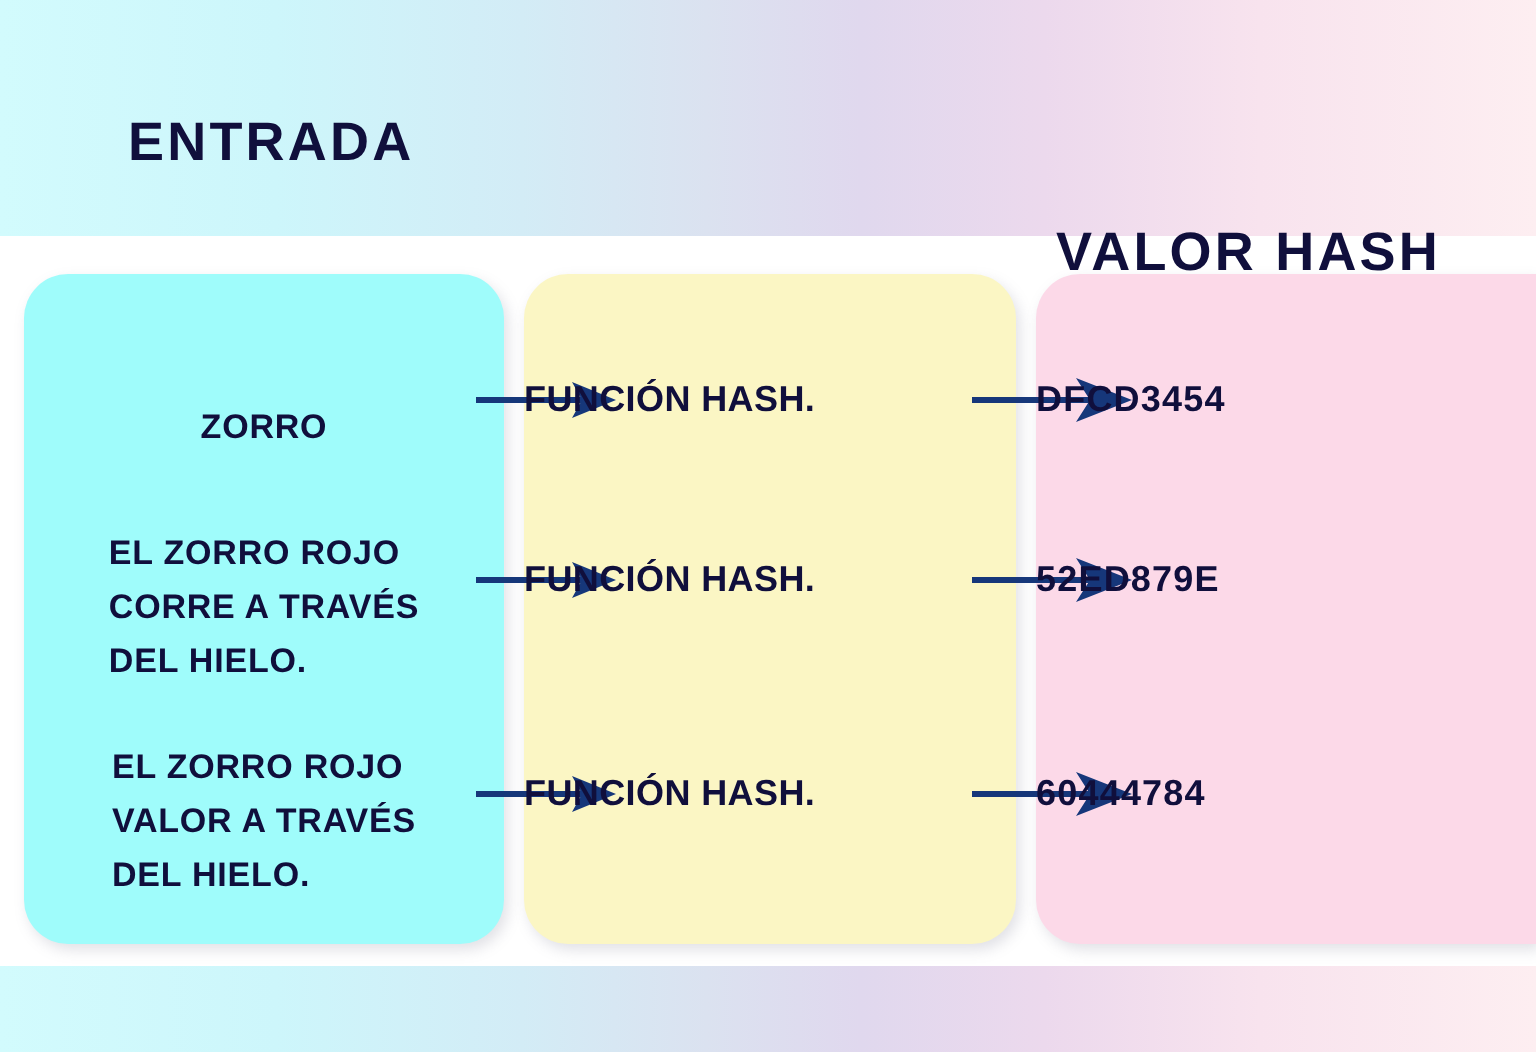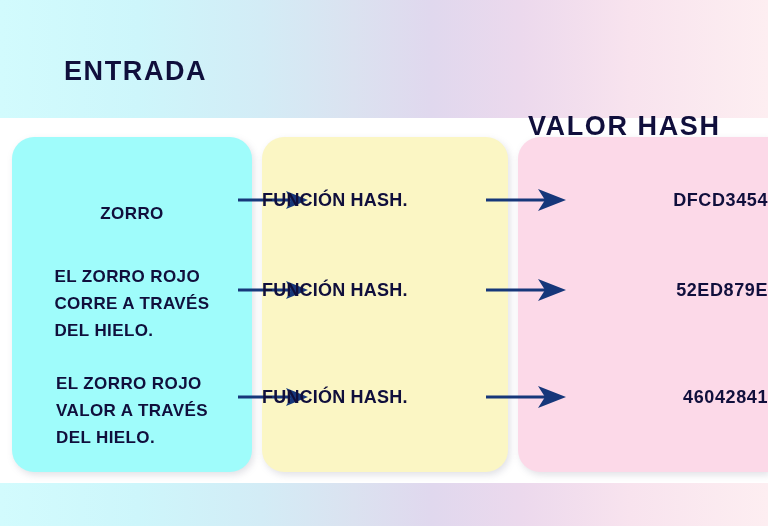--- a/index.html
+++ b/index.html
@@ -137,21 +137,21 @@
     left: 262px;
     width: 246px;
     text-align: left;
     font-size: 18px;
     font-weight: 600;
     letter-spacing: 0.2px;
   }
   .cell-hash {
     left: 518px;
     width: 250px;
-    text-align: right;
+    text-align: left;
     font-size: 18px;
     font-weight: 700;
     letter-spacing: 0.6px;
   }
   .cell-hash.thin {
     font-weight: 600;
   }
 
   
   .arrow {
@@ -230,16 +230,16 @@
         <path d="M70 12 L48 3 L53 12 L48 21 Z" fill="#16377a"></path>
       </svg>
     </div>
     <div class="cell cell-func">FUNCIÓN HASH.</div>
     <div class="arrow arrow-right">
       <svg width="80" height="24" viewBox="0 0 80 24">
         <line x1="0" y1="12" x2="62" y2="12" stroke="#16377a" stroke-width="3"></line>
         <path d="M80 12 L52 1 L59 12 L52 23 Z" fill="#16377a"></path>
       </svg>
     </div>
-    <div class="cell cell-hash thin">46042841</div>
+    <div class="cell cell-hash thin">60444784</div>
   </div>
 
 </div>
 
 </body></html>

